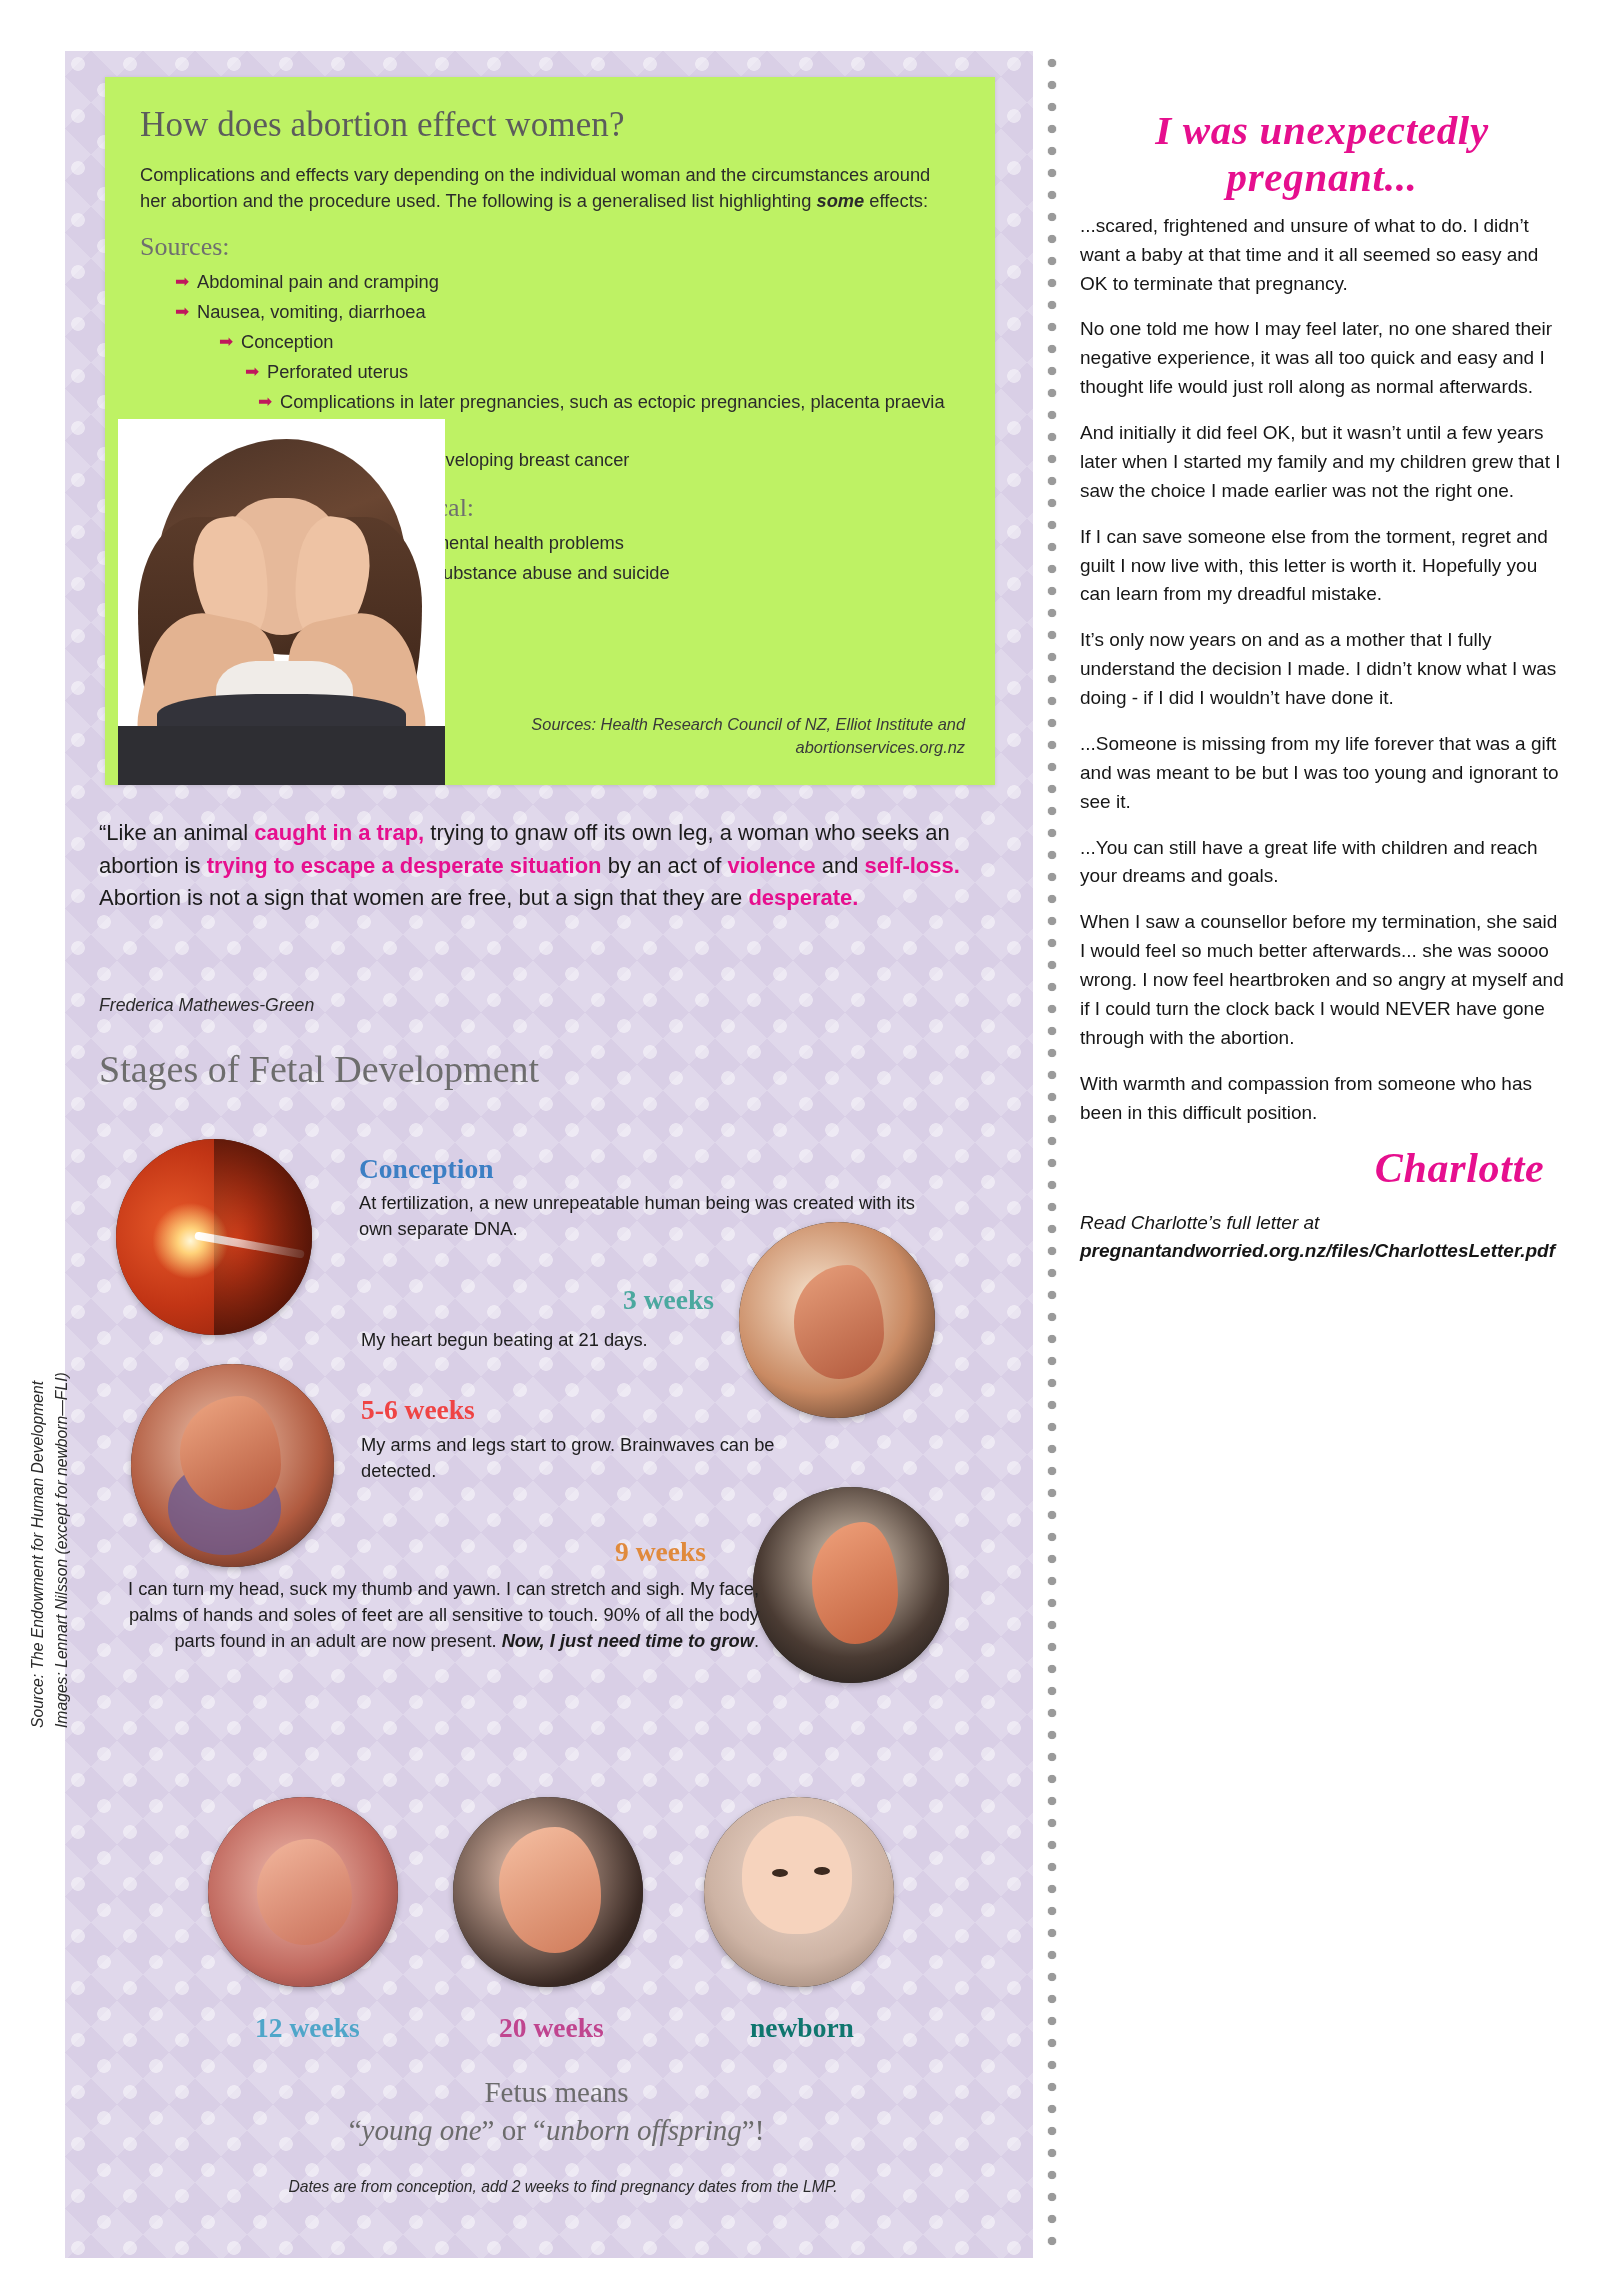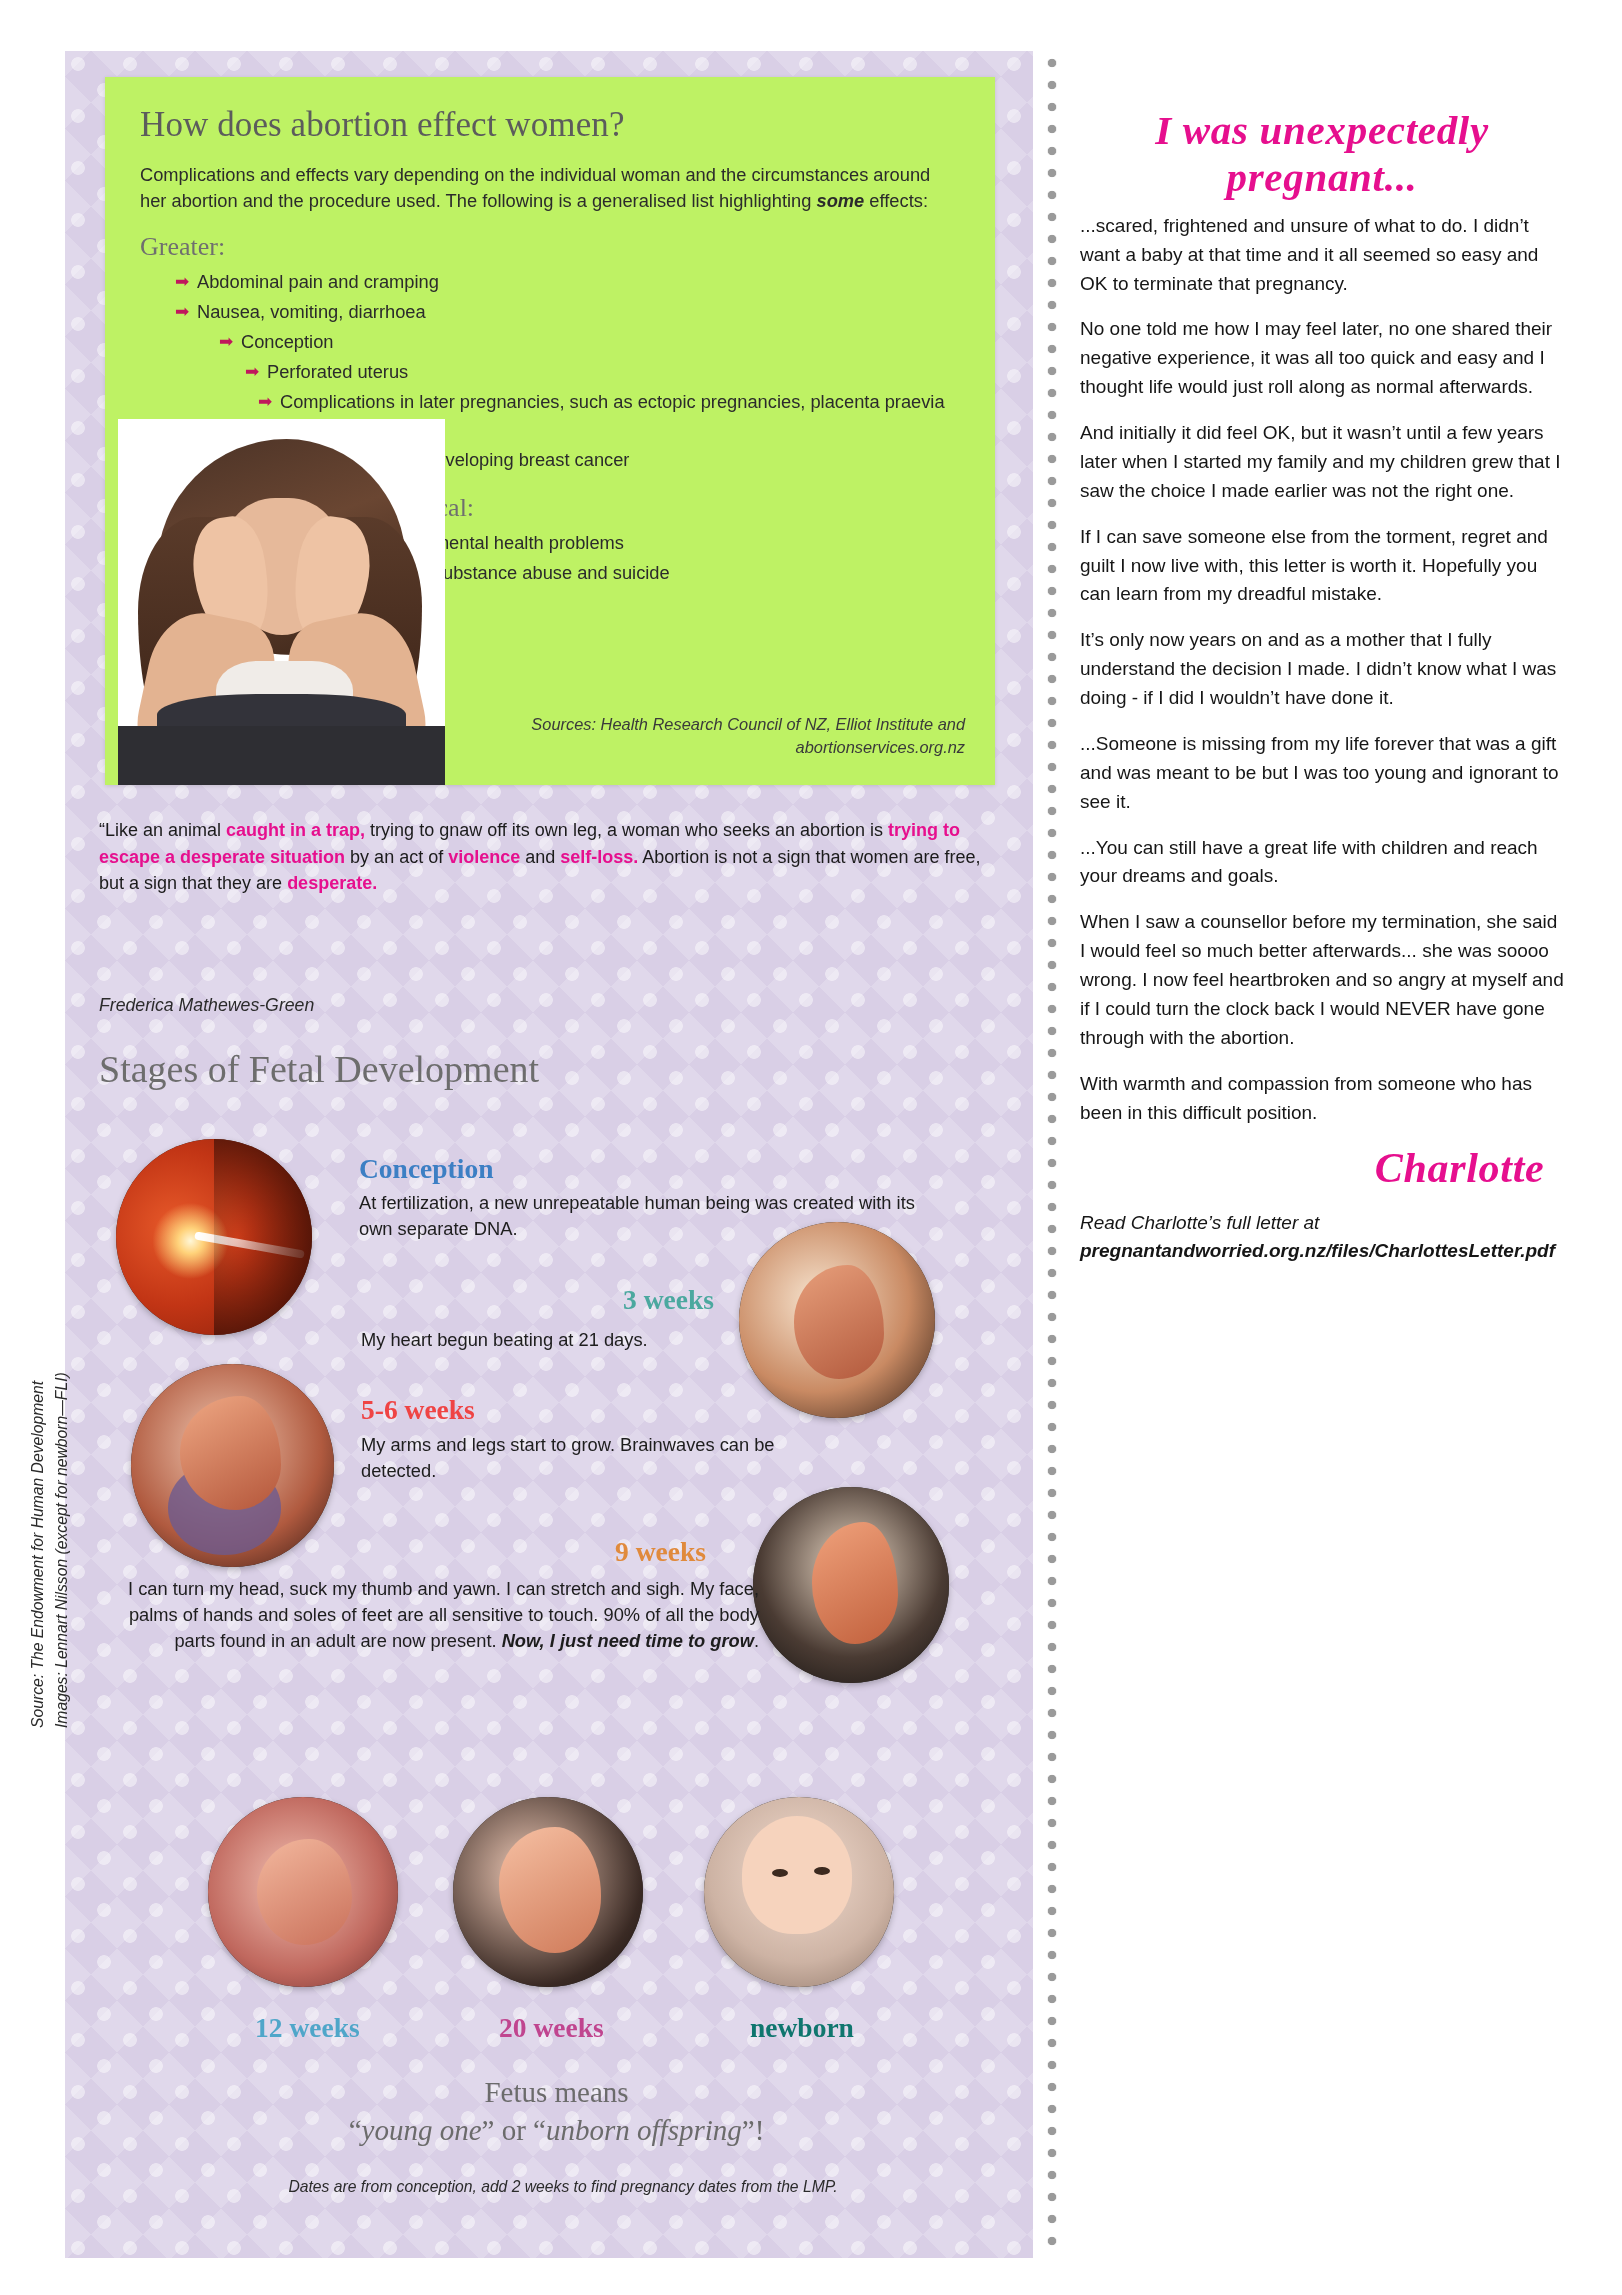--- a/index.html
+++ b/index.html
@@ -210,21 +210,21 @@
     background: #33333a;
     border-radius: 40% 40% 0 0;
   }
 
   
   #quote {
     position: absolute;
     left: 99px;
     top: 817px;
     width: 890px;
-    font-size: 18px;
+    font-size: 22px;
     line-height: 1.48;
     color: #1b1b1b;
   }
   #quote .hl { color: #e60f8e; font-weight: bold; }
   #quote-attrib {
     position: absolute;
     left: 99px;
     top: 995px;
     font-size: 17.7px;
     font-style: italic;
@@ -458,21 +458,21 @@
 <div id="page">
 
   <div id="left-panel"></div>
   <div id="divider"></div>
 
   <div id="effects-card">
     <h1>How does abortion effect women?</h1>
 
     <p class="card-intro"><span>Complications and effects vary depending on the individual woman and the circumstances around her abortion and the procedure used.  The following is a generalised list highlighting </span><b>some</b><span> effects:</span></p>
 
-    <p class="sub-head">Greater:</p>
+    <p class="sub-head">Sources:</p>
 
     <ul class="bullets" style="padding-left:35px;">
       <li style="margin-left:35px;"><span class="arrow">➡</span><span>Abdominal pain and cramping</span></li>
       <li style="margin-left:35px;"><span class="arrow">➡</span><span>Nausea, vomiting, diarrhoea</span></li>
       <li style="margin-left:79px;"><span class="arrow">➡</span><span>Conception</span></li>
       <li style="margin-left:105px;"><span class="arrow">➡</span><span>Perforated uterus</span></li>
       <li style="margin-left:118px; padding-right:26px;"><span class="arrow">➡</span><span>Complications in later pregnancies, such as ectopic pregnancies, placenta praevia and premature birth</span></li>
       <li style="margin-left:124px;"><span class="arrow">➡</span><span>A greater risk for developing breast cancer</span></li>
     </ul>
 

